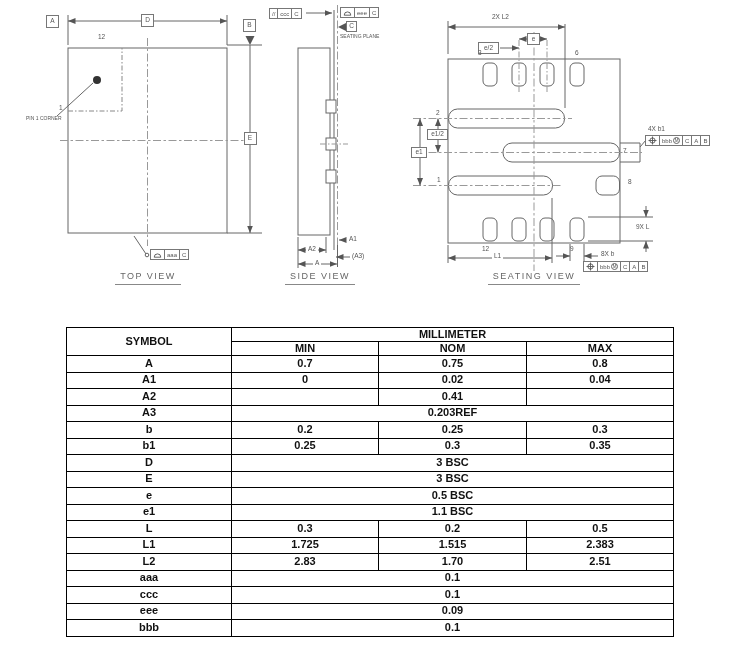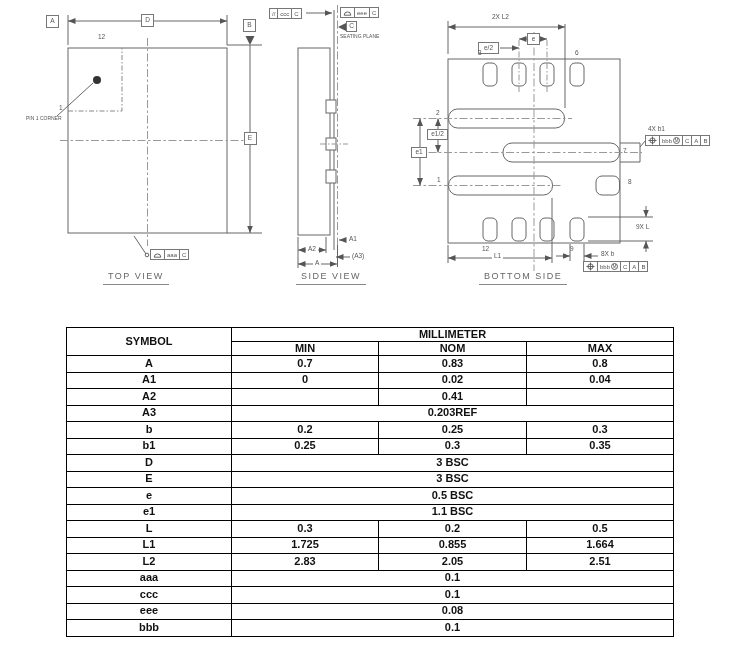--- a/index.html
+++ b/index.html
@@ -15,21 +15,21 @@
 
   .fcf{position:absolute;display:flex;background:#fff;border:1px solid #777;
        height:11px;align-items:stretch;box-sizing:border-box;}
   .fcf .cell{display:flex;align-items:center;justify-content:center;padding:0 2px;
        font-size:6px;color:#555;border-left:1px solid #777;white-space:nowrap;}
   .fcf .cell:first-child{border-left:none;}
   .m-circle{width:7px;height:7px;border:1px solid #666;border-radius:50%;
        display:flex;align-items:center;justify-content:center;font-size:4.5px;
        margin-left:1px;box-sizing:border-box;color:#555;}
 
-  .view-title{position:absolute;text-align:left;font-size:9px;letter-spacing:1.5px;
+  .view-title{position:absolute;text-align:center;font-size:9px;letter-spacing:1.5px;
        color:#666;text-decoration:underline;}
   .view-title span{display:inline-block;border-bottom:1px solid #888;padding:0 5px 3px;}
 
   table.dim-table{position:absolute;left:66px;top:327px;width:607px;
        border-collapse:collapse;table-layout:fixed;border:1.5px solid #000;}
   table.dim-table td{border:1px solid #000;font-size:11px;font-weight:bold;color:#111;
        text-align:center;padding:0;height:15.5px;line-height:1.05;
        font-family:"Liberation Sans",sans-serif;overflow:hidden;}
   table.dim-table .hdr{height:13px;}
   col.c-sym{width:165px;} col.c-min{width:147px;} col.c-nom{width:148px;} col.c-max{width:147px;}
@@ -177,21 +177,21 @@
     </span>
     <span class="cell">eee</span>
     <span class="cell">C</span>
   </div>
   <span class="lbl boxed" style="left:346px;top:21px;width:11px;height:11px;">C</span>
   <span class="lbl tiny" style="left:340px;top:34px;">SEATING PLANE</span>
   <span class="lbl" style="left:349px;top:236px;">A1</span>
   <span class="lbl whitebg" style="left:306px;top:246px;">A2</span>
   <span class="lbl" style="left:352px;top:253px;">(A3)</span>
   <span class="lbl whitebg" style="left:313px;top:260px;">A</span>
-  <div class="view-title" style="left:296px;top:271px;width:80px;">
+  <div class="view-title" style="left:280px;top:271px;width:80px;">
     <span>SIDE VIEW</span>
   </div>
 
   <span class="lbl" style="left:492px;top:14px;">2X L2</span>
   <span class="lbl boxed" style="left:478px;top:42px;width:21px;height:12px;">e/2</span>
   <span class="lbl boxed" style="left:527px;top:33px;width:13px;height:12px;">e</span>
   <span class="lbl boxed" style="left:427px;top:129px;width:21px;height:11px;">e1/2</span>
   <span class="lbl boxed" style="left:411px;top:147px;width:16px;height:11px;">e1</span>
   <span class="lbl" style="left:478px;top:50px;">3</span>
   <span class="lbl" style="left:575px;top:50px;">6</span>
@@ -229,21 +229,21 @@
     </span>
     <span class="cell">
       <span>bbb</span>
       <span class="m-circle">M</span>
     </span>
     <span class="cell">C</span>
     <span class="cell">A</span>
     <span class="cell">B</span>
   </div>
   <div class="view-title" style="left:479px;top:271px;width:110px;">
-    <span>BOTTOM SIDE</span>
+    <span>SEATING VIEW</span>
   </div>
 
   <table class="dim-table">
     <colgroup>
         <col class="c-sym">
         <col class="c-min">
         <col class="c-nom">
         <col class="c-max">
       </colgroup>
     <tbody>
@@ -252,21 +252,21 @@
         <td class="hdr" colspan="3">MILLIMETER</td>
       </tr>
       <tr>
         <td class="hdr">MIN</td>
         <td class="hdr">NOM</td>
         <td class="hdr">MAX</td>
       </tr>
     <tr>
           <td>A</td>
           <td>0.7</td>
-          <td>0.83</td>
+          <td>0.75</td>
           <td>0.8</td>
         </tr>
         <tr>
           <td>A1</td>
           <td>0</td>
           <td>0.02</td>
           <td>0.04</td>
         </tr>
         <tr>
           <td>A2</td>
@@ -308,40 +308,40 @@
         </tr>
         <tr>
           <td>L</td>
           <td>0.3</td>
           <td>0.2</td>
           <td>0.5</td>
         </tr>
         <tr>
           <td>L1</td>
           <td>1.725</td>
-          <td>0.855</td>
-          <td>1.664</td>
+          <td>1.515</td>
+          <td>2.383</td>
         </tr>
         <tr>
           <td>L2</td>
           <td>2.83</td>
-          <td>2.05</td>
+          <td>1.70</td>
           <td>2.51</td>
         </tr>
         <tr>
           <td>aaa</td>
           <td colspan="3">0.1</td>
         </tr>
         <tr>
           <td>ccc</td>
           <td colspan="3">0.1</td>
         </tr>
         <tr>
           <td>eee</td>
-          <td colspan="3">0.08</td>
+          <td colspan="3">0.09</td>
         </tr>
         <tr>
           <td>bbb</td>
           <td colspan="3">0.1</td>
         </tr>
       </tbody>
   </table>
 
 </div>
 

